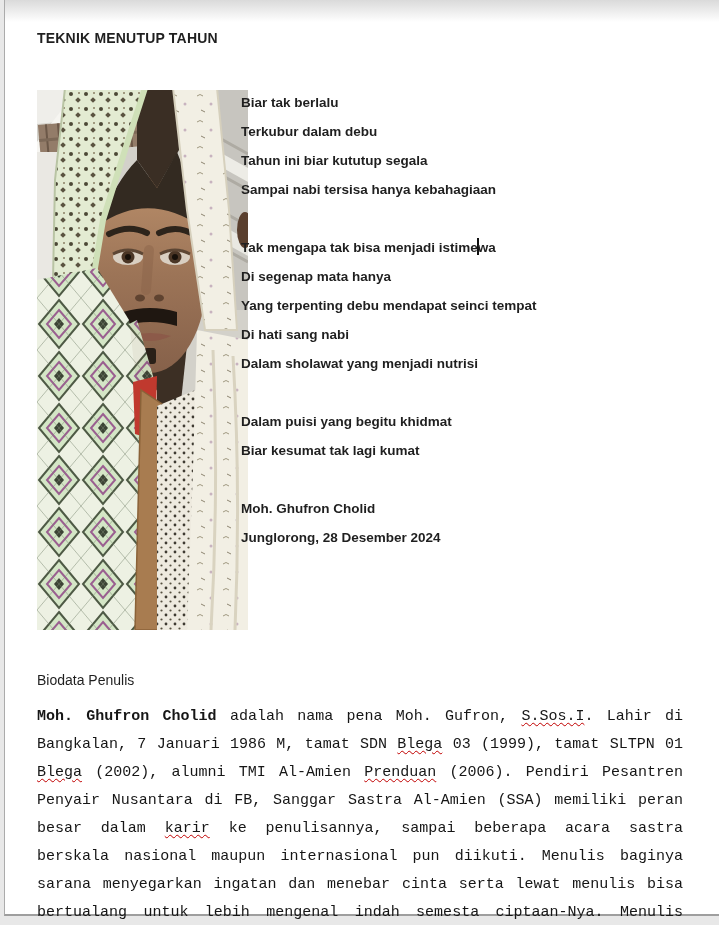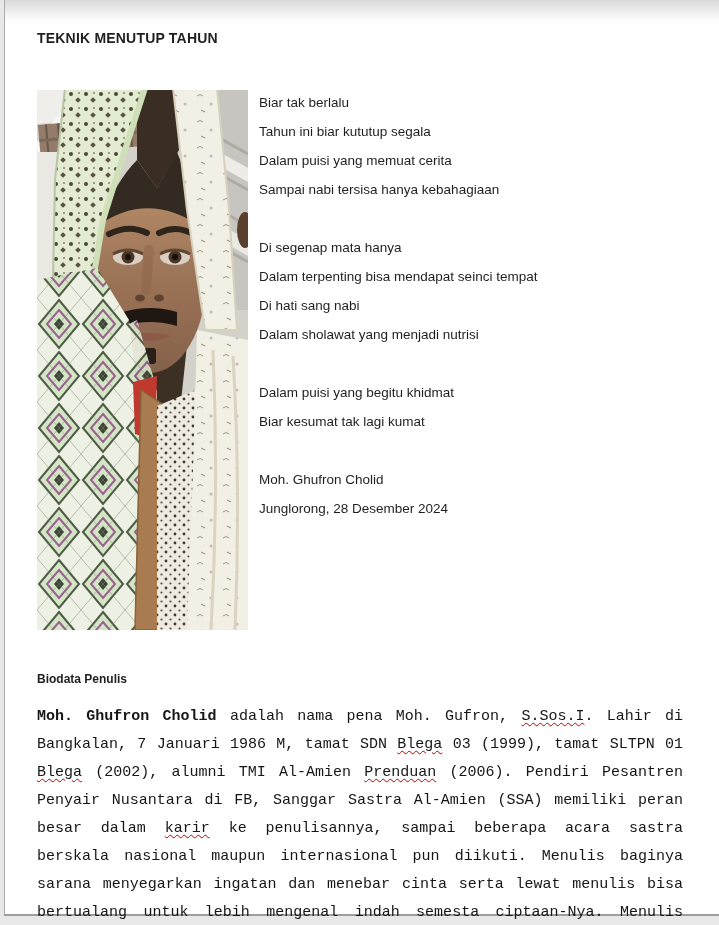--- a/index.html
+++ b/index.html
@@ -26,34 +26,34 @@
   .doc-title{
     position:absolute;left:32px;top:30px;
     font-size:14px;font-weight:bold;color:var(--text,#1f1f1f);
     letter-spacing:.2px;margin:0;
   }
   .photo{
     position:absolute;left:32px;top:90px;width:211px;height:540px;
     overflow:hidden;background:#d3d1ca;
   }
   .poem{
-    position:absolute;left:254px;top:88px;width:440px;
-    font-size:13.5px;font-weight:normal;color:var(--text,#1f1f1f);
+    position:absolute;left:236px;top:88px;width:440px;
+    font-size:13.5px;font-weight:bold;color:var(--text,#1f1f1f);
     line-height:29px;
   }
   .stanza{margin:0 0 29px 0;}
   .poem-line{white-space:nowrap;}
   .caret{
     display:inline-block;width:2px;height:17px;
     background:#111;vertical-align:-3px;margin:0 -1px;
   }
   .signature div{line-height:29px;white-space:nowrap;}
   .bio-heading{
     position:absolute;left:32px;top:672px;
-    font-size:12px;font-weight:bold;color:var(--text,#1f1f1f);margin:0;
+    font-size:14px;font-weight:normal;color:var(--text,#1f1f1f);margin:0;
   }
   .bio-paragraph{
     position:absolute;left:32px;top:703px;width:646px;
     font-family:Liberation Mono, monospace;
     font-size:15px;line-height:28px;color:#161616;
     text-align:justify;margin:0;
   }
   .bio-paragraph strong{font-weight:bold;}
   .misspell{
     text-decoration:underline;
@@ -164,27 +164,28 @@
       <polygon points="120,316 168,296 180,540 120,540" fill="url(#dot)"></polygon>
       <polygon points="160,240 211,250 211,540 150,540 156,380" fill="url(#sparse)"></polygon>
       <path d="M176 260 Q182 400 174 540 M196 266 Q204 400 198 540" stroke="#d9d3c0" stroke-width="3" fill="none"></path>
     </svg>
   </div>
 
   <div class="poem">
     <div id="poem-stanzas">
         <div class="stanza">
           <div class="poem-line">Biar tak berlalu</div>
+          <div class="poem-line">Terkubur dalam debu</div>
           <div class="poem-line">Tahun ini biar kututup segala</div>
-          <div class="poem-line">Dalam puisi yang memuat cerita</div>
           <div class="poem-line">Sampai nabi tersisa hanya kebahagiaan</div>
         </div>
         <div class="stanza">
+          <div class="poem-line">Tak mengapa tak bisa menjadi istime<span class="caret"></span>wa</div>
           <div class="poem-line">Di segenap mata hanya</div>
-          <div class="poem-line">Dalam terpenting bisa mendapat seinci tempat</div>
+          <div class="poem-line">Yang terpenting debu mendapat seinci tempat</div>
           <div class="poem-line">Di hati sang nabi</div>
           <div class="poem-line">Dalam sholawat yang menjadi nutrisi</div>
         </div>
         <div class="stanza">
           <div class="poem-line">Dalam puisi yang begitu khidmat</div>
           <div class="poem-line">Biar kesumat tak lagi kumat</div>
         </div>
       </div>
     <div class="signature">
       <div>Moh. Ghufron Cholid</div>

